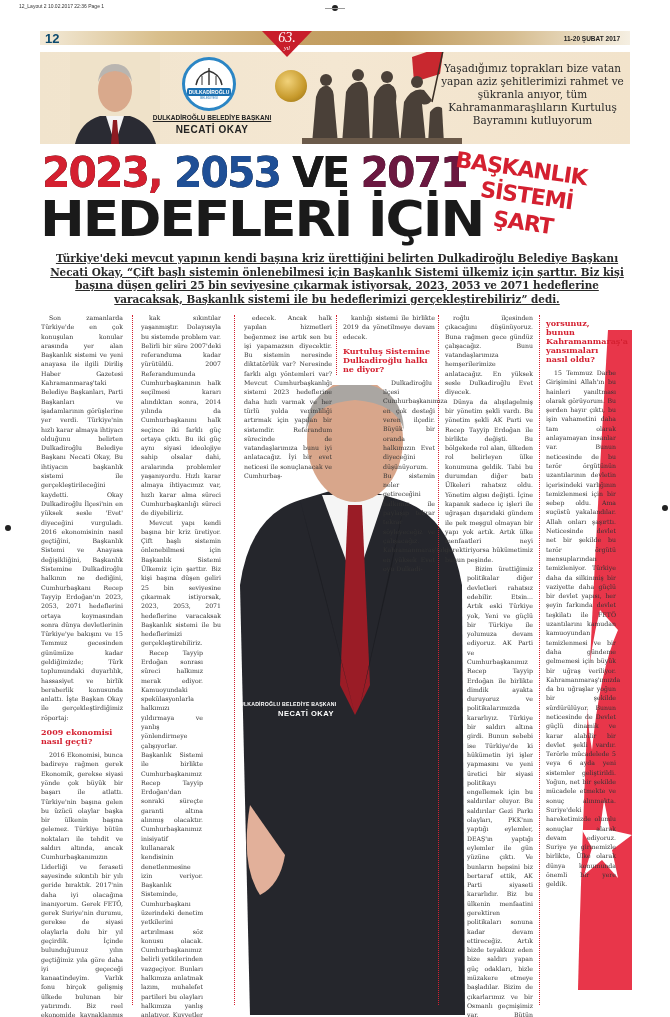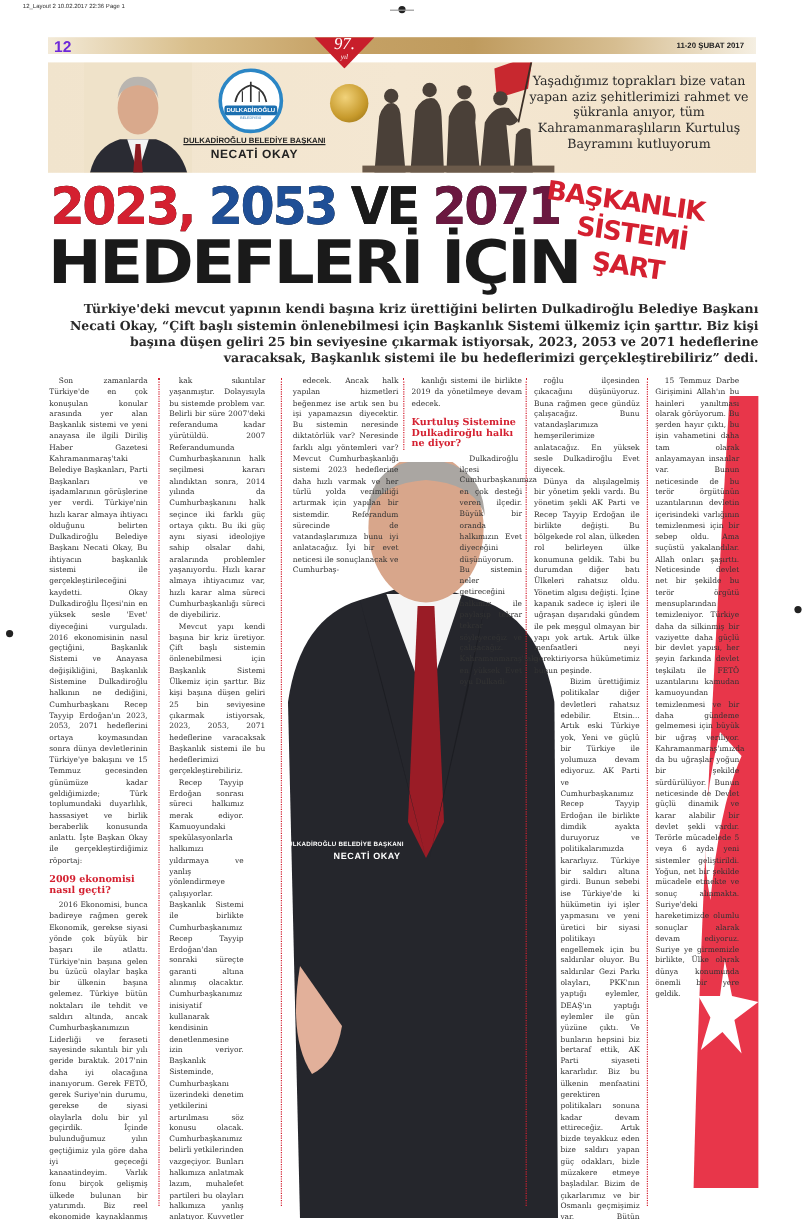--- a/index.html
+++ b/index.html
@@ -6,21 +6,21 @@
   html, body { width: 670px; height: 1017px; background: #ffffff; overflow: hidden; }
   body { position: relative; font-family: "DejaVu Serif", serif; color: #222; }
 
   .slug { position: absolute; left: 19px; top: 3px; font: 5px "Liberation Sans", sans-serif; color: #333; }
   .reg-mark { position: absolute; width: 6px; height: 6px; border-radius: 50%; background: #222; }
   .reg-line { position: absolute; height: 1px; background: #999; }
 
   
   .page-strip { position: absolute; left: 40px; top: 31px; width: 590px; height: 14px;
     background: linear-gradient(90deg, #f3ead8 0%, #d9bf8c 20%, #c6a266 40%, #bf9b5e 60%, #d6bd90 80%, #f5efe2 100%); }
-  .page-num { position: absolute; left: 45px; top: 31px; font: bold 13px "Liberation Sans", sans-serif; color: #6d28d9; }
+  .page-num { position: absolute; left: 45px; top: 31px; font: bold 13px "Liberation Sans", sans-serif; color: #0c4a6e; }
   .issue-date { position: absolute; right: 50px; top: 35px; font: bold 6.5px "Liberation Sans", sans-serif; color: #222; }
 
   .banner { position: absolute; left: 40px; top: 52px; width: 590px; height: 92px; background: linear-gradient(90deg,#f1e4cd 0%, #f4e7d2 50%, #f2e3cb 100%); overflow: hidden; }
   .banner-portrait { position: absolute; left: 30px; top: 0; width: 90px; height: 92px; }
   .banner-logo { position: absolute; left: 142px; top: 5px; width: 54px; height: 54px; border-radius: 50%; border: 3px solid #2b86c5; background: #fff; display:flex; align-items:center; justify-content:center; flex-direction:column; }
   .banner-logo .lg-title { font: bold 5px "Liberation Sans", sans-serif; color: #fff; background:#1b6fb0; padding:1px 2px; border-radius:2px; margin-top:2px;}
   .banner-logo .lg-sub { font: 3px "Liberation Sans", sans-serif; color: #1b6fb0; }
   .banner-role { position: absolute; left: 112px; top: 62px; width: 120px; text-align: center; font: bold 6.5px "Liberation Sans", sans-serif; color: #222; text-decoration: underline; }
   .banner-name { position: absolute; left: 112px; top: 72px; width: 120px; text-align: center; font: bold 10px "Liberation Sans", sans-serif; color: #222; letter-spacing: .5px; }
   .banner-statue { position: absolute; left: 232px; top: -10px; width: 200px; height: 102px; }
@@ -34,21 +34,21 @@
   .hl1 .c-red { color: #d42030; }
   .hl1 .c-blue { color: #1f4f96; }
   .hl1 .c-black { color: #1a1a1a; }
   .hl1 .c-purple { color: #6b1840; }
   .hl2 { position: absolute; left: 40px; top: 193px; white-space: nowrap; font: bold 50px/52px "DejaVu Sans", sans-serif; letter-spacing: -2px; color: #1a1a1a; transform: scaleX(1.07); transform-origin: left; }
   .side-hl { position: absolute; color: #d42030; font: bold 22px/22px "DejaVu Sans", sans-serif; letter-spacing: -1px; }
   .side1 { left: 455px; top: 158px; transform: rotate(8deg); font-size: 22px; }
   .side2 { left: 480px; top: 185px; transform: rotate(8deg); font-size: 22px; }
   .side3 { left: 493px; top: 212px; transform: rotate(8deg); font-size: 22px; }
 
-  .lead { position: absolute; left: 42px; top: 252px; width: 590px; font: bold 10.4px/13.5px "DejaVu Serif", serif; color: #2a2a2a; text-align: right; }
+  .lead { position: absolute; left: 42px; top: 252px; width: 590px; font: bold 10.4px/13.5px "DejaVu Serif", serif; color: #2a2a2a; text-decoration: underline; text-align: center; }
 
   
   .col { position: absolute; font: 6.2px/9.3px "DejaVu Serif", serif; color: #333; text-align: justify; }
   .col p { text-indent: 8px; }
   .col h3 { color: #d42030; font: bold 8px/9px "DejaVu Serif", serif; margin: 6px 0 4px; text-align: left; }
   .col1 { left: 41px; top: 313px; width: 82px; }
   .col2 { left: 141px; top: 313px; width: 80px; }
   .col3 { left: 244px; top: 313px; width: 95px; }
   .col4 { left: 343px; top: 313px; width: 92px; }
   .col5 { left: 445px; top: 313px; width: 88px; }
@@ -111,21 +111,21 @@
       <path d="M156 102 L158 70 Q164 62 170 66 L172 102Z"></path>
     </g>
     <rect x="30" y="96" width="160" height="6" fill="#6b5a4a"></rect>
   </svg>
   <div class="banner-msg">Yaşadığımız toprakları bize vatan yapan aziz şehitlerimizi rahmet ve şükranla anıyor, tüm Kahramanmaraşlıların Kurtuluş Bayramını kutluyorum</div>
 </div>
 
 <svg class="ribbon" viewBox="0 0 50 26" preserveAspectRatio="none">
   <path d="M0 0 L50 0 L25 26Z" fill="#c81e2b"></path>
 </svg>
-<div class="ribbon-num">97.</div>
+<div class="ribbon-num">63.</div>
 <div class="ribbon-yil">yıl</div>
 <div class="medal"></div>
 
 <div class="hl1">
   <span class="c-red">2023, </span><span class="c-blue">2053 </span><span class="c-black">VE </span><span class="c-purple">2071</span>
 </div>
 <div class="hl2">HEDEFLERİ İÇİN</div>
 <div class="side-hl side1">BAŞKANLIK</div>
 <div class="side-hl side2">SİSTEMİ</div>
 <div class="side-hl side3">ŞART</div>
@@ -182,14 +182,15 @@
 </div>
 
 <div class="col col5">
   <p>roğlu ilçesinden çıkacağını düşünüyoruz. Buna rağmen gece gündüz çalışacağız. Bunu vatandaşlarımıza hemşerilerimize anlatacağız. En yüksek sesle Dulkadiroğlu Evet diyecek.</p>
   <p>Dünya da alışılagelmiş bir yönetim şekli vardı. Bu yönetim şekli AK Parti ve Recep Tayyip Erdoğan ile birlikte değişti. Bu bölgekede rol alan, ülkeden rol belirleyen ülke konumuna geldik. Tabi bu durumdan diğer batı Ülkeleri rahatsız oldu. Yönetim algısı değişti. İçine kapanık sadece iç işleri ile uğraşan dışarıdaki gündem ile pek meşgul olmayan bir yapı yok artık. Artık ülke menfaatleri neyi gerektiriyorsa hükümetimiz bunun peşinde.</p>
   <p style="padding-left:22px;">Bizim ürettiğimiz politikalar diğer devletleri rahatsız edebilir. Etsin... Artık eski Türkiye yok, Yeni ve güçlü bir Türkiye ile yolumuza devam ediyoruz. AK Parti ve Cumhurbaşkanımız Recep Tayyip Erdoğan ile birlikte dimdik ayakta duruyoruz ve politikalarımızda kararlıyız. Türkiye bir saldırı altına girdi. Bunun sebebi ise Türkiye'de ki hükümetin iyi işler yapmasını ve yeni üretici bir siyasi politikayı engellemek için bu saldırılar oluyor. Bu saldırılar Gezi Parkı olayları, PKK'nın yaptığı eylemler, DEAŞ'ın yaptığı eylemler ile gün yüzüne çıktı. Ve bunların hepsini biz bertaraf ettik, AK Parti siyaseti kararlıdır. Biz bu ülkenin menfaatini gerektiren politikaları sonuna kadar devam ettireceğiz. Artık bizde teyakkuz eden bize saldırı yapan güç odakları, bizle müzakere etmeye başladılar. Bizim de çıkarlarımız ve bir Osmanlı geçmişimiz var. Bütün dünyadaki İslam Milletinin gözü Recep Tayyip Erdoğan'da biz bunu görmezden gelemeyiz. Bu durum kimi rahatsız ederse etsin, kararlı bir şekilde devam edeceğiz.</p>
 
 </div>
 
 <div class="col col6" style="width:70px;">
+  <h3>yorsunuz, bunun Kahramanmaraş'a yansımaları nasıl oldu?</h3>
   <p>15 Temmuz Darbe Girişimini Allah'ın bu hainleri yanıltması olarak görüyorum. Bu şerden hayır çıktı, bu işin vahametini daha tam olarak anlayamayan insanlar var. Bunun neticesinde de bu terör örgütünün uzantılarının devletin içerisindeki varlığının temizlenmesi için bir sebep oldu. Ama suçüstü yakalandılar. Allah onları şaşırttı. Neticesinde devlet net bir şekilde bu terör örgütü mensuplarından temizleniyor. Türkiye daha da silkinmiş bir vaziyette daha güçlü bir devlet yapısı, her şeyin farkında devlet teşkilatı ile FETÖ uzantılarını kamudan kamuoyundan temizlenmesi ve bir daha gündeme gelmemesi için büyük bir uğraş veriliyor. Kahramanmaraş'ımızda da bu uğraşlar yoğun bir şekilde sürdürülüyor. Bunun neticesinde de Devlet güçlü dinamik ve karar alabilir bir devlet şekli vardır. Terörle mücadelede 5 veya 6 ayda yeni sistemler geliştirildi. Yoğun, net bir şekilde mücadele etmekte ve sonuç alınmakta. Suriye'deki hareketimizde olumlu sonuçlar alarak devam ediyoruz. Suriye ye girmemizle birlikte, Ülke olarak dünya konumunda önemli bir yere geldik.</p>
 </div>
 
 </body></html>

